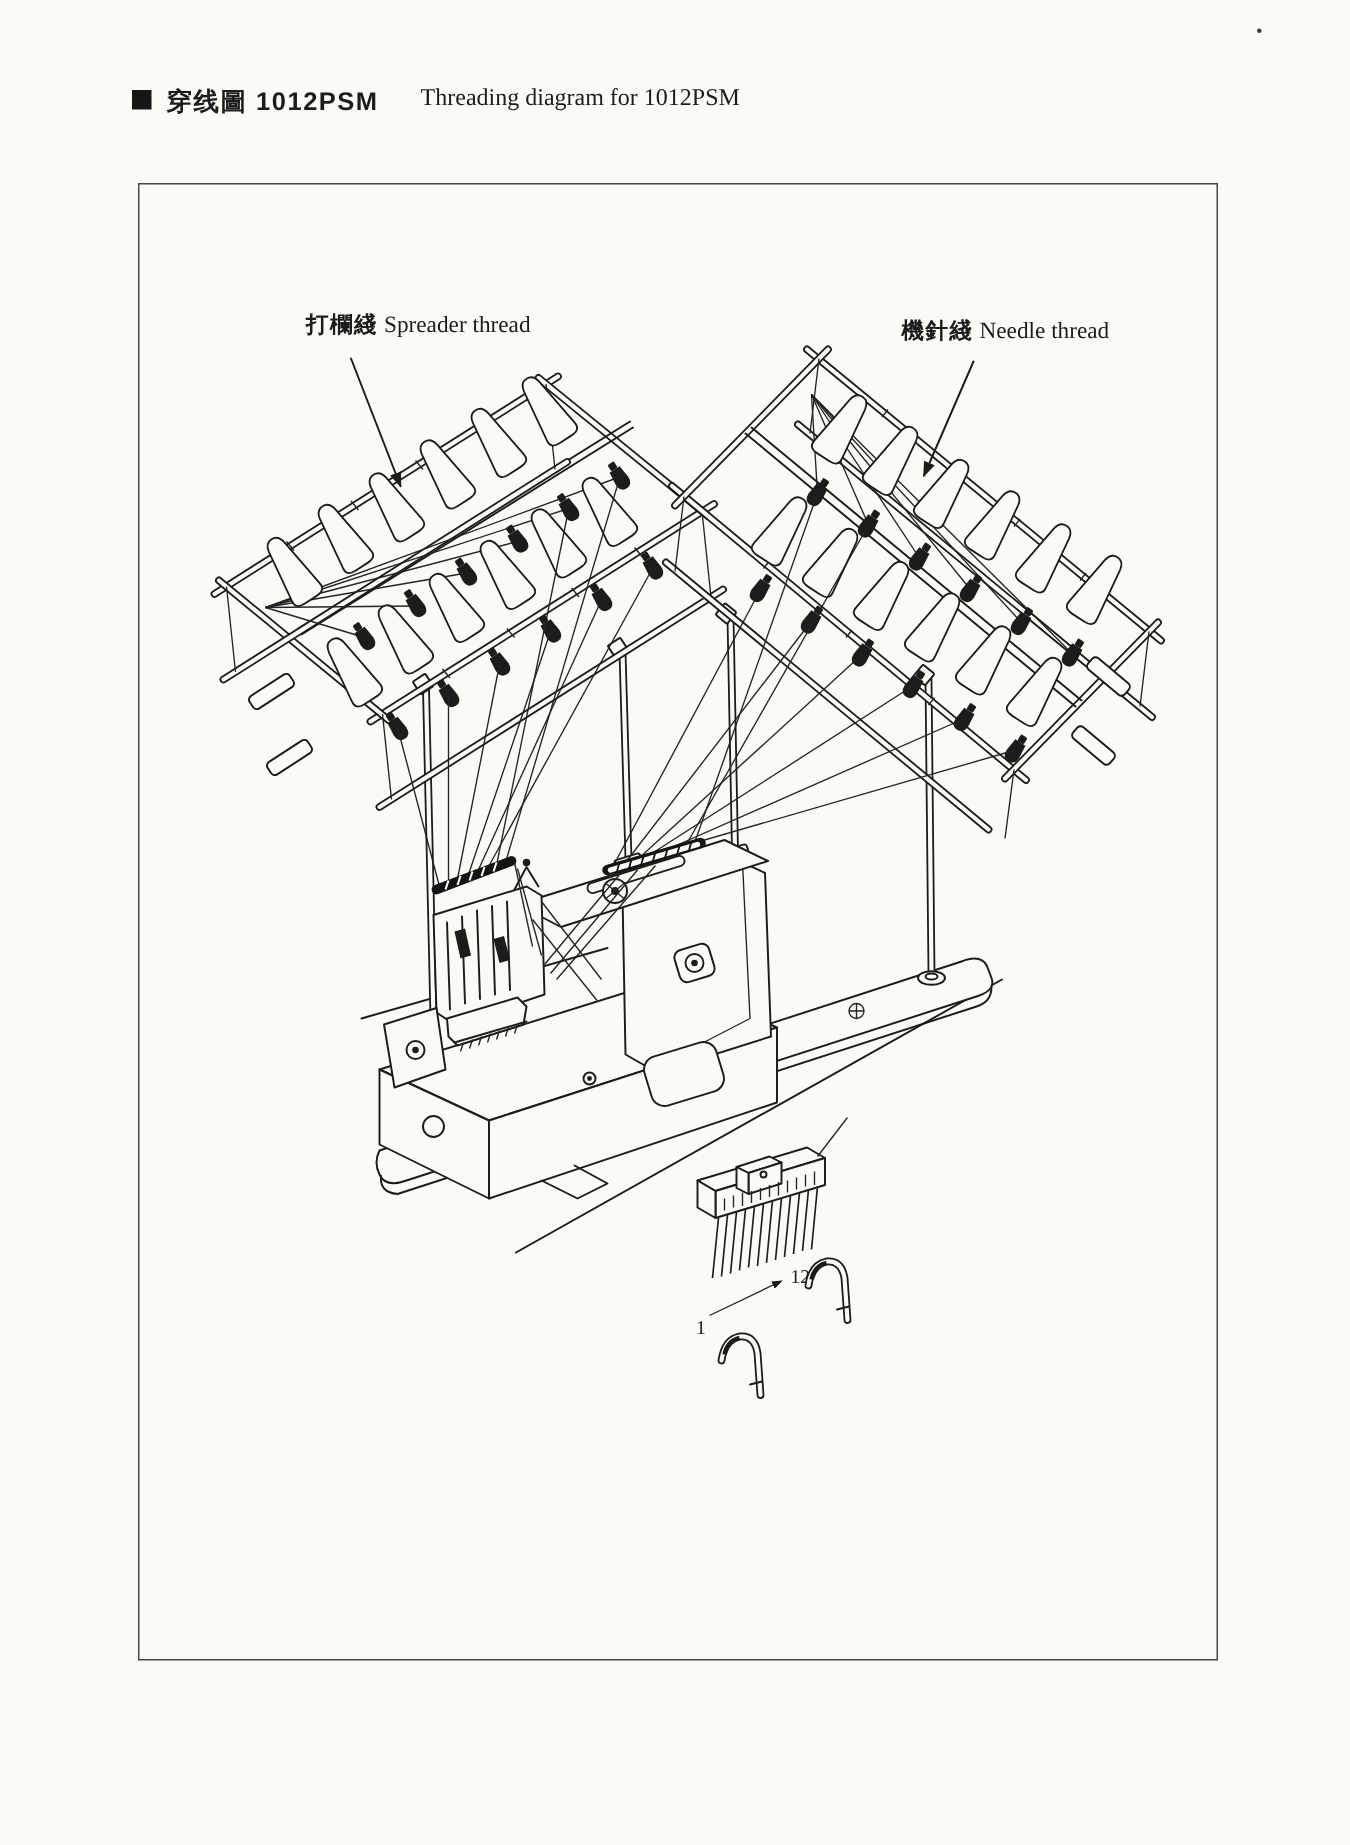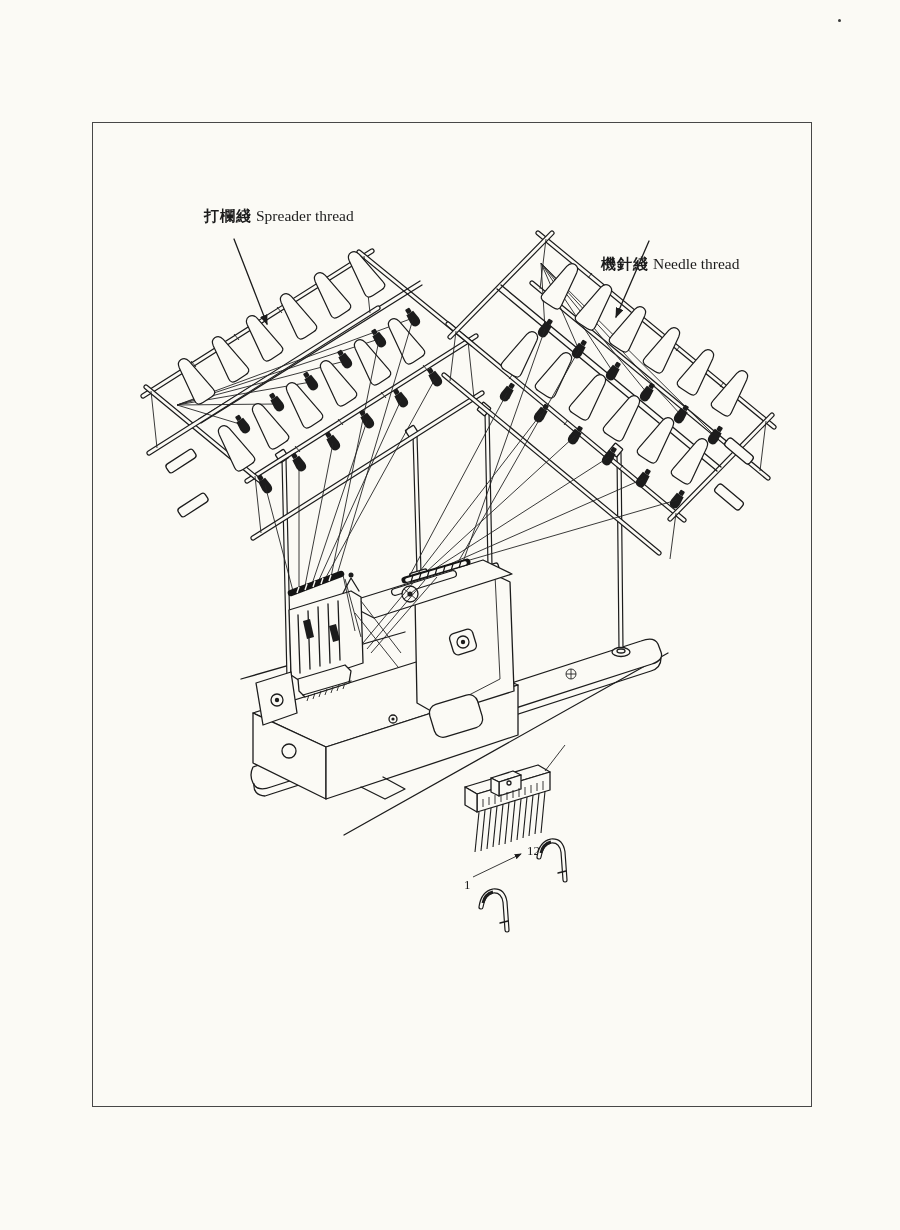--- a/index.html
+++ b/index.html
@@ -27,20 +27,25 @@
   use.cone{fill:#fbfaf5;stroke:#1c1c1c;stroke-width:1.2;}
   use.knob{fill:#1c1c1c;stroke:none;}
   .thread{stroke:#242424;stroke-width:0.9;fill:none;}
   .svgtxt{font-family:"Liberation Serif",serif;font-size:13px;fill:#1c1c1c;}
 </style>
 </head>
 <body>
 
 <div class="page">
 
+  <div class="hdr">
+    <div class="sq"></div>
+    <div class="zh">穿线圖 1012PSM</div>
+    <div class="en">Threading diagram for 1012PSM</div>
+  </div>
 
   <div class="speck" style="left:838px;top:19px;"></div>
 
   <div class="figbox">
     <svg width="718" height="983" viewBox="0 0 718 983">
       <defs>
         <path id="cone" d="M-11,20 L-6,-16 Q-5,-22 0,-22 Q5,-22 6,-16 L11,20 Q12,26 5,26 L-5,26 Q-12,26 -11,20 Z"></path>
         <g id="knob">
           <path d="M-4,-6 L4,-6 L5,3 Q5,9 0,9 Q-5,9 -5,3 Z"></path>
           <rect x="-2.5" y="-11" width="5" height="5" rx="1"></rect>
@@ -335,19 +340,19 @@
         <path class="ln" d="M556,118 L523,194" marker-end="url(#ah)"></path>
       </g>
     </svg>
   </div>
 
   <div class="dlabel" style="left:204px;top:207px;">
     <span class="zh">打欄綫</span>
     <span class="en">Spreader thread</span>
   </div>
 
-  <div class="dlabel" style="left:601px;top:211px;margin-top:44px;">
+  <div class="dlabel" style="left:601px;top:211px;">
     <span class="zh">機針綫</span>
     <span class="en">Needle thread</span>
   </div>
 
 
 </div>
 
 </body></html>

